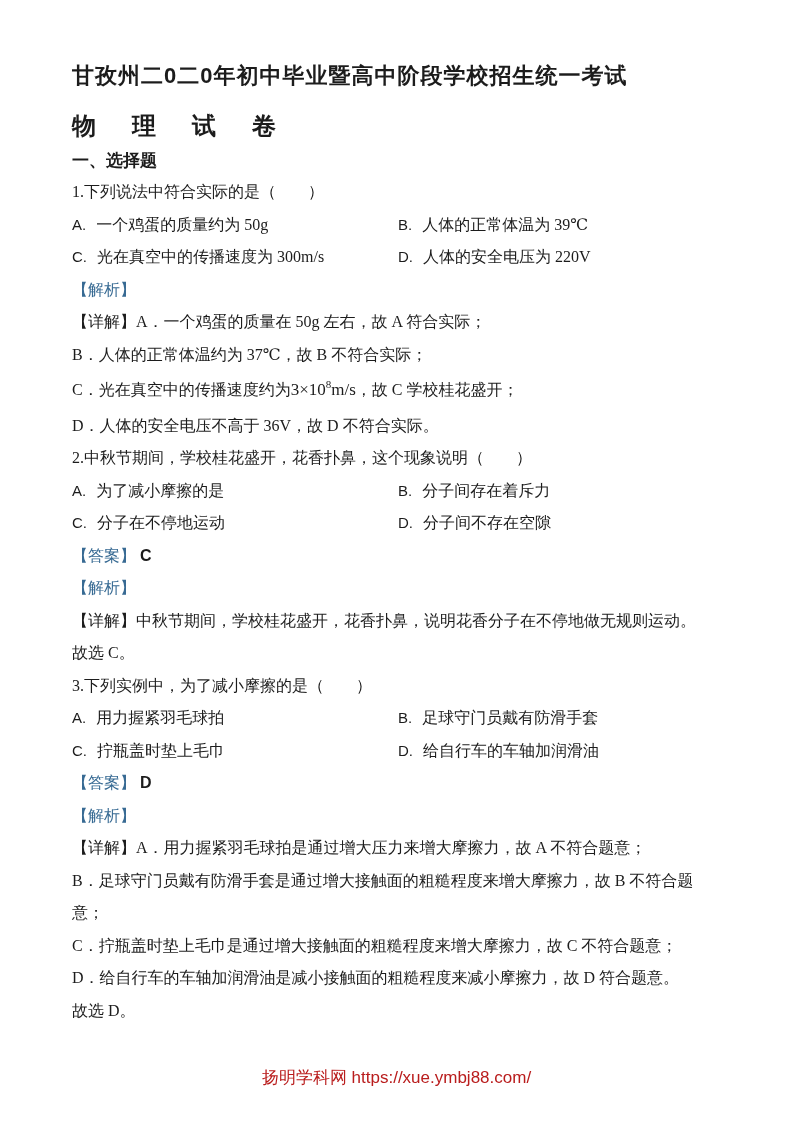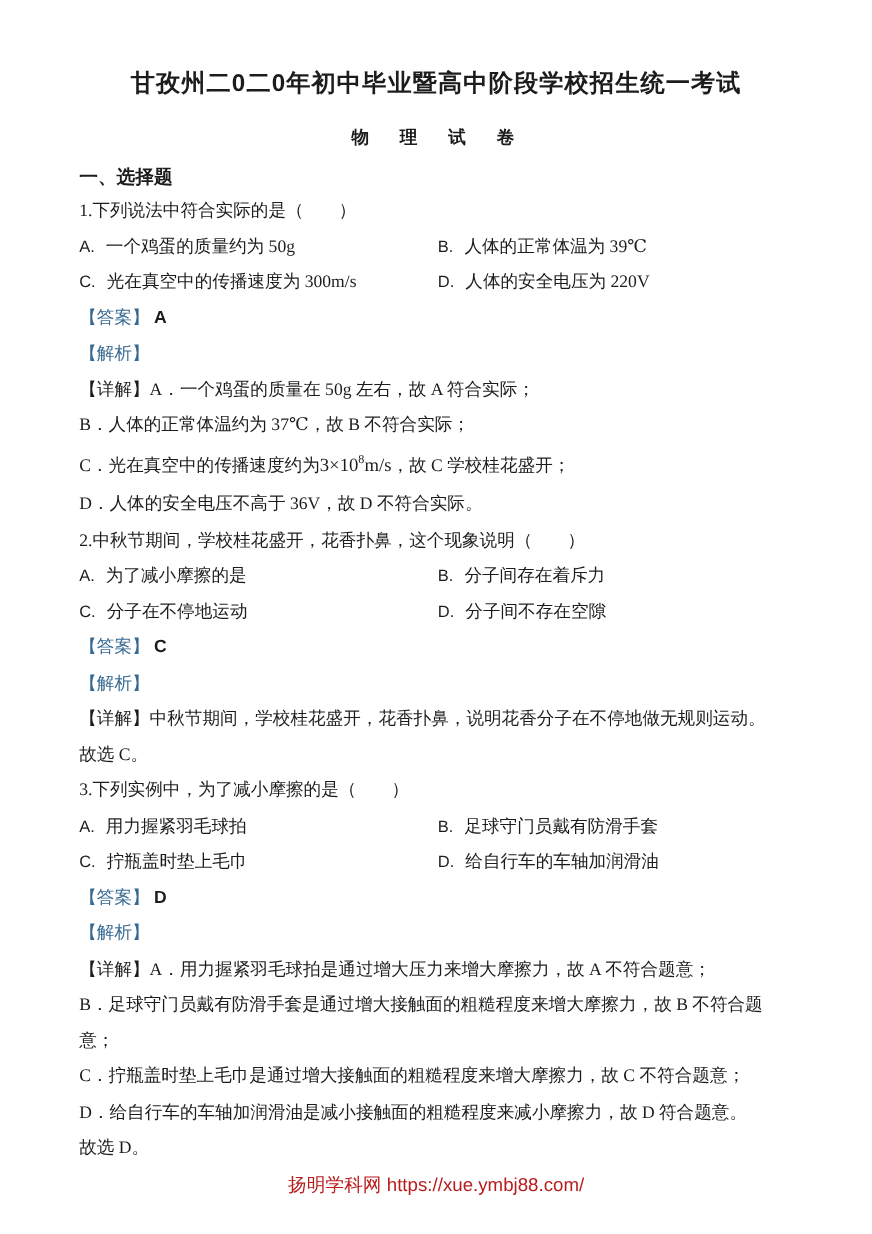--- a/index.html
+++ b/index.html
@@ -15,30 +15,29 @@
     overflow: hidden;
   }
   .content { padding: 58px 72px 0 72px; }
 
   .title {
     margin: 0;
     font-family: "Liberation Sans", "DejaVu Sans", sans-serif;
     font-weight: bold;
     font-size: 22px;
     line-height: 36px;
-    text-align: center;
+    text-align: left;
     letter-spacing: 1px;
   }
   .subtitle {
     margin: 14px 0 0 0;
     font-family: "Liberation Sans", "DejaVu Sans", sans-serif;
     font-weight: bold;
-    font-size: 16px;
+    font-size: 24px;
     line-height: 36px;
-    text-align: center;
     letter-spacing: 6px;
   }
   .section-heading {
     margin: 2px 0 0 0;
     font-family: "Liberation Sans", "DejaVu Sans", sans-serif;
     font-weight: bold;
     font-size: 17px;
     line-height: 30px;
   }
 
@@ -106,23 +105,20 @@
           <span class="opt-label">B.</span><span>人体的正常体温为 39℃</span>
         </div>
         <div class="option">
           <span class="opt-label">C.</span><span>光在真空中的传播速度为 300m/s</span>
         </div>
         <div class="option">
           <span class="opt-label">D.</span><span>人体的安全电压为 220V</span>
         </div>
       </div>
       <p class="line">
-        <span class="blue">【答案】</span><span class="answer-value">A</span>
-      </p>
-      <p class="line">
         <span class="blue">【解析】</span>
       </p>
       <p class="line">【详解】A．一个鸡蛋的质量在 50g 左右，故 A 符合实际；</p>
       <p class="line">B．人体的正常体温约为 37℃，故 B 不符合实际；</p>
       <p class="line line-formula">
         <span>C．光在真空中的传播速度约为</span><span class="formula"><span>3×10</span><sup>8</sup><span>m/s</span></span><span>，故 C 学校桂花盛开；</span>
       </p>
       <p class="line">D．人体的安全电压不高于 36V，故 D 不符合实际。</p>
     </div>
 

